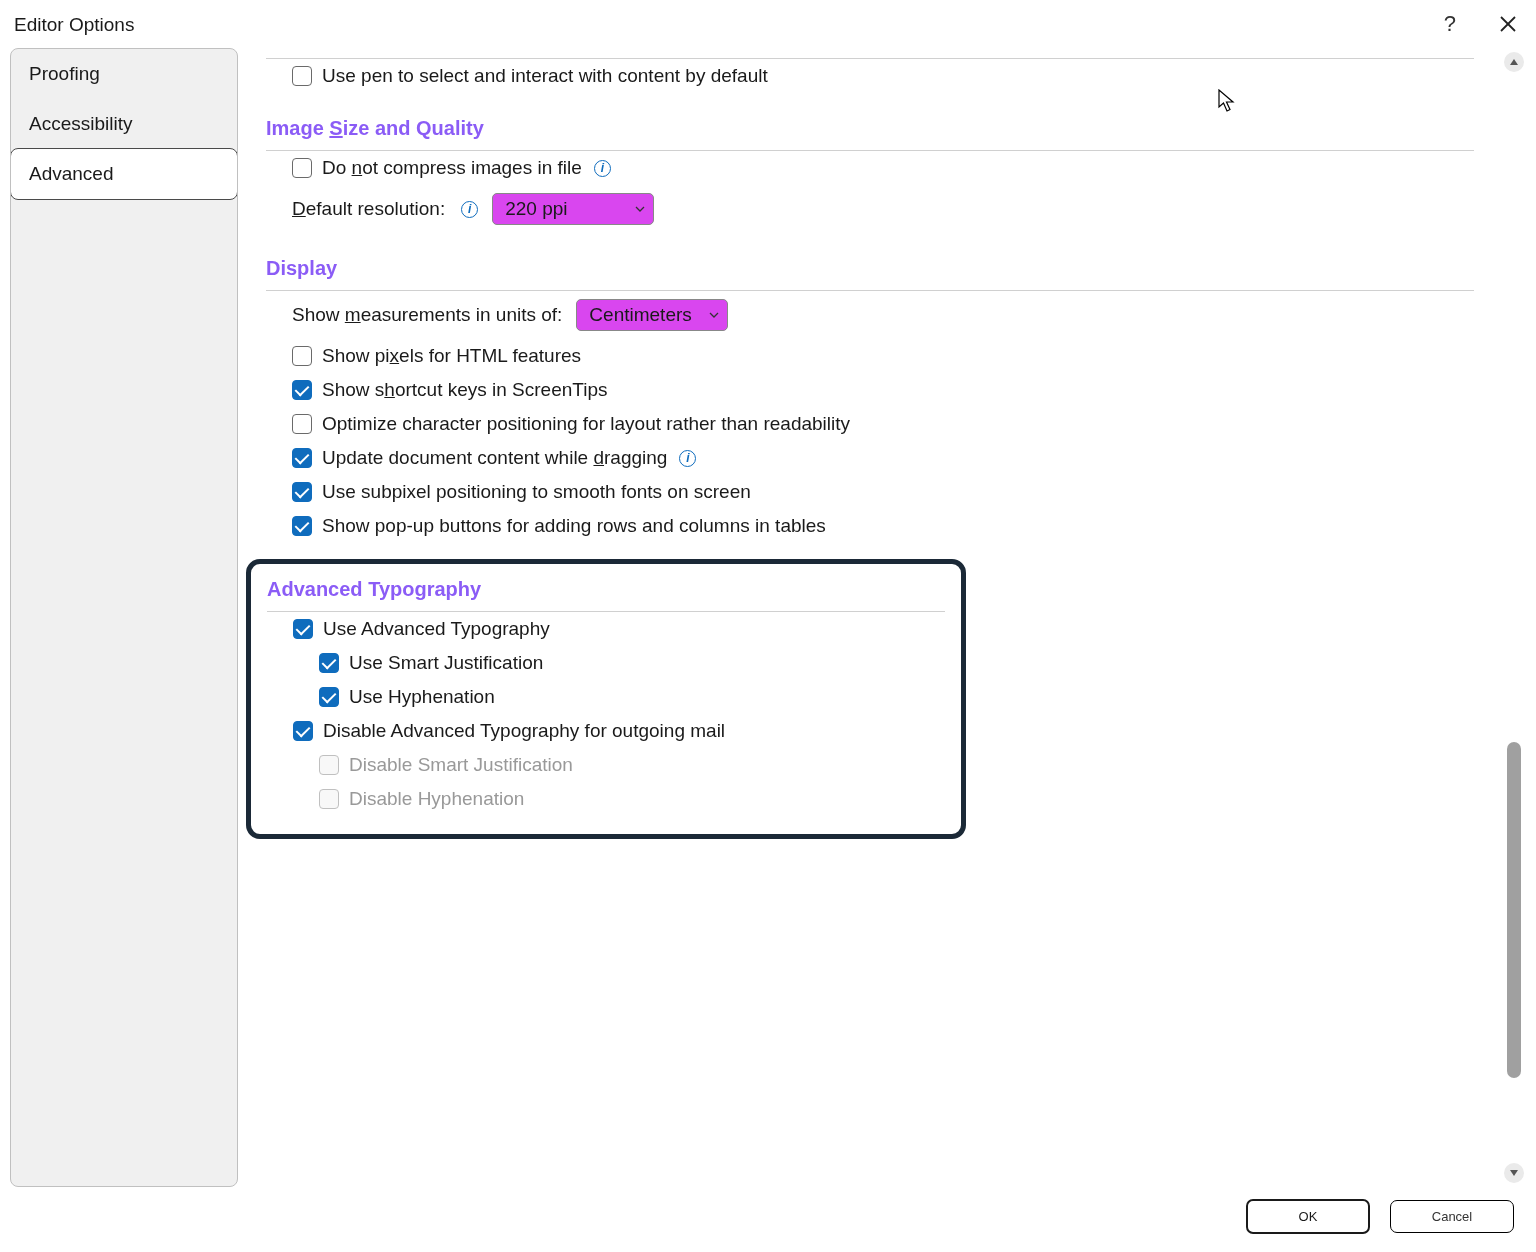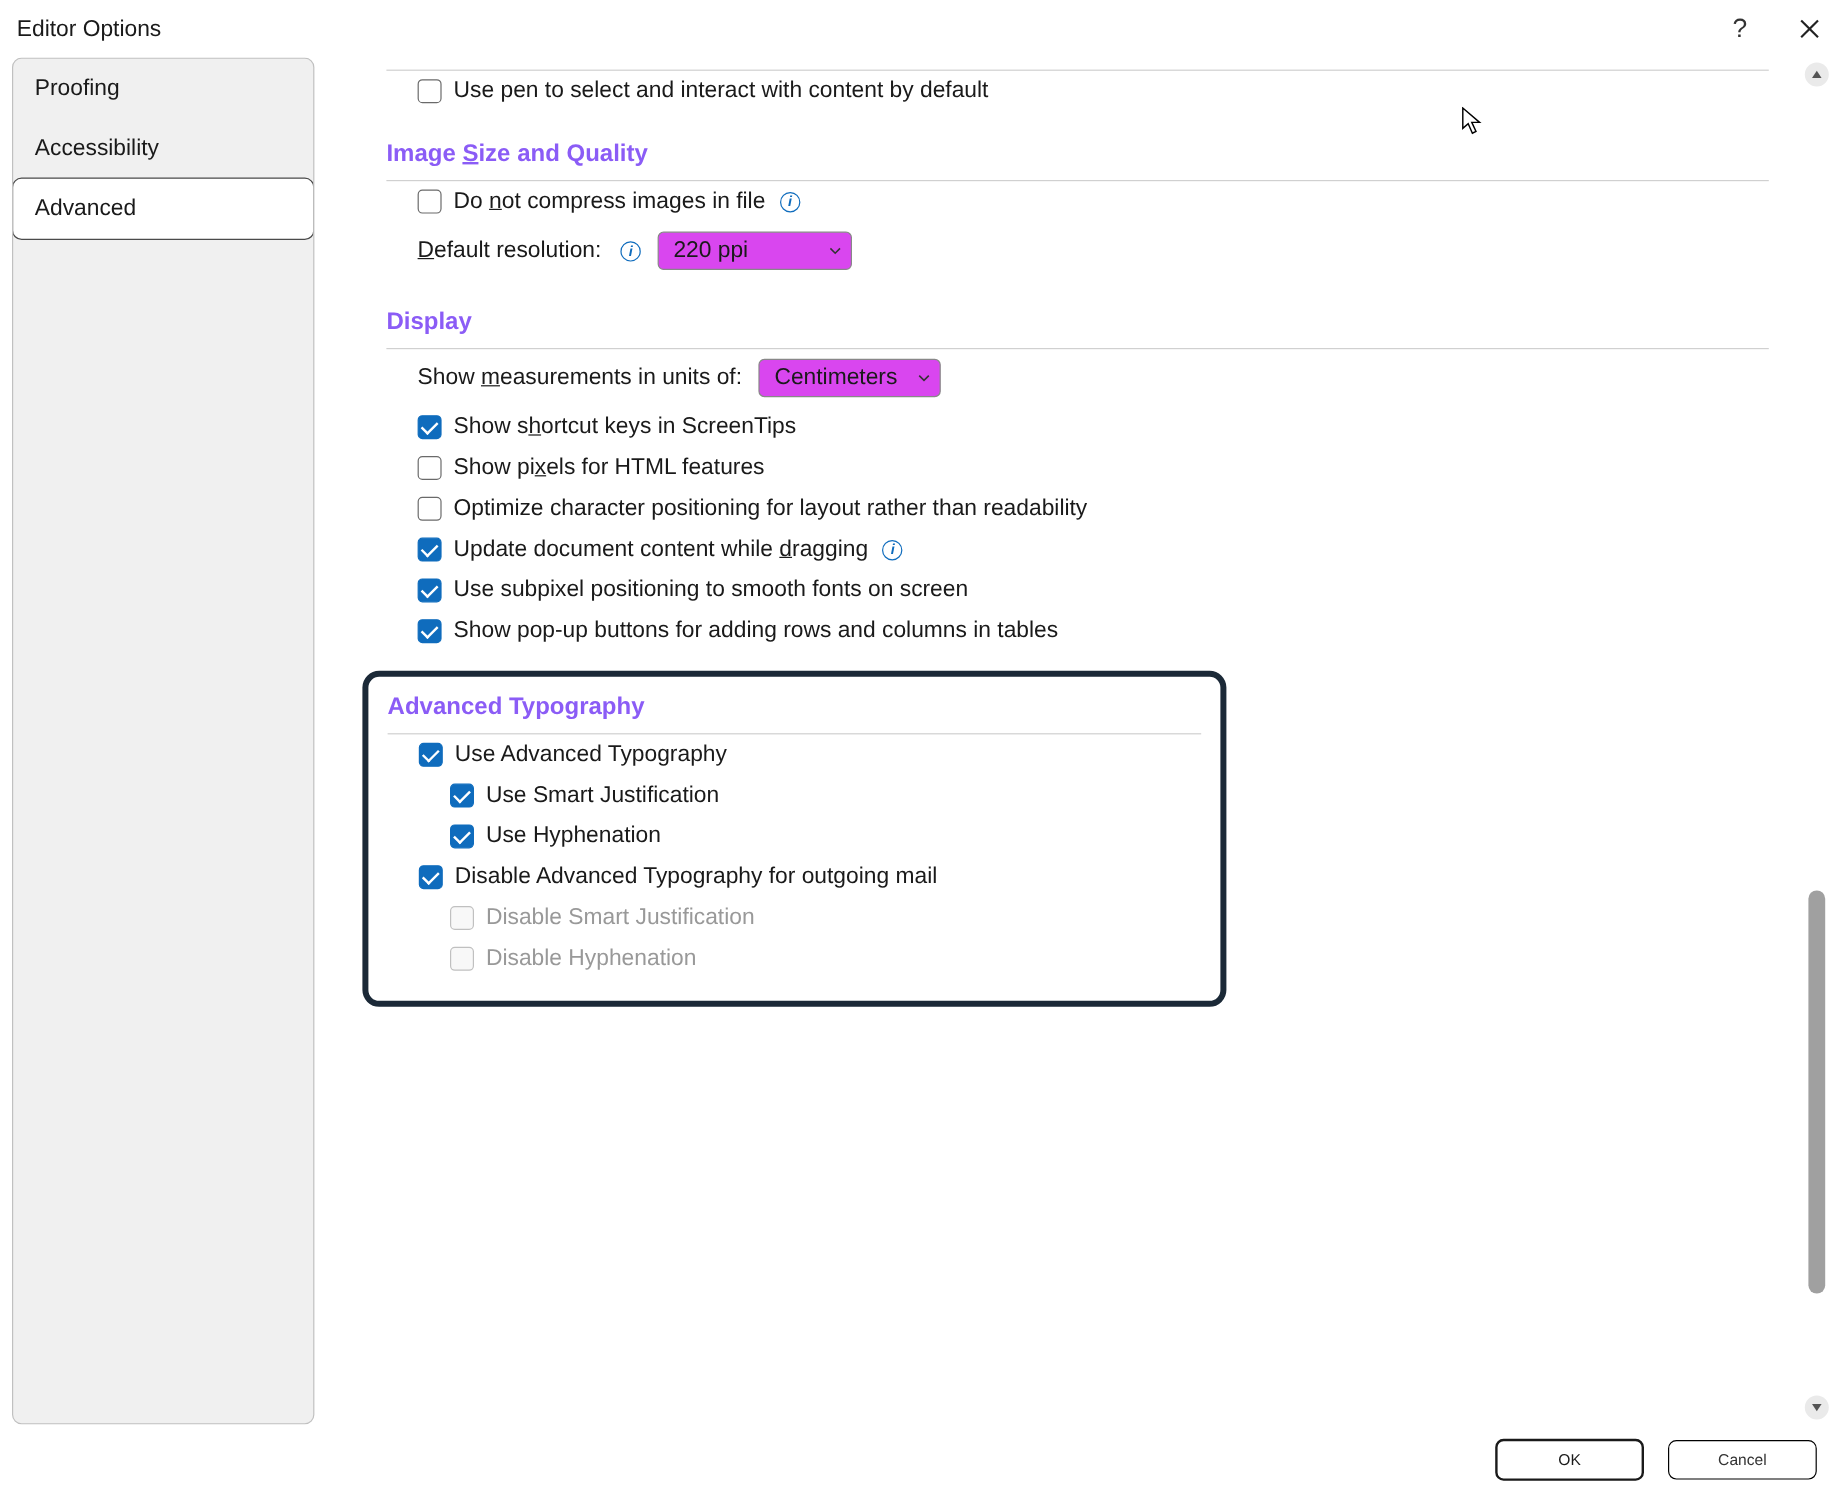--- a/index.html
+++ b/index.html
@@ -67,21 +67,21 @@
     }
     
     .dialog-body {
       display: flex;
       flex: 1;
       overflow: hidden;
       padding: 0 10px 0 10px;
     }
     
     .sidebar {
-      width: 252px;
+      width: 228px;
       background: #f0f0f0;
       border: 1px solid #c0c0c0;
       border-radius: 8px;
       display: flex;
       flex-direction: column;
       overflow: hidden;
       flex-shrink: 0;
     }
     
     .sidebar-item {
@@ -105,21 +105,20 @@
       flex: 1;
       display: flex;
       overflow: hidden;
       position: relative;
     }
     
     .content-area {
       flex: 1;
       overflow: hidden;
       padding: 0 28px 0 28px;
-      margin-left: 32px;
     }
     
     .scrollbar-track {
       width: 24px;
       background: transparent;
       display: flex;
       flex-direction: column;
       align-items: center;
       padding: 4px 0;
     }
@@ -415,29 +414,29 @@
                 <span>Show </span><span style="text-decoration:underline">m</span><span>easurements in units of:</span>
               </span>
               <div class="dropdown dropdown-units">
                 <span>Centimeters</span>
                 <svg class="chevron-down" viewBox="0 0 10 10">
                     <polyline points="1,3 5,7 9,3" fill="none" stroke="#333" stroke-width="1.3"></polyline>
                   </svg>
               </div>
             </div>
             <div class="checkbox-row">
-              <span class="checkbox checked"></span>
-              <span class="checkbox-label">
-                <span>Show s</span><span style="text-decoration:underline">h</span><span>ortcut keys in ScreenTips</span>
-              </span>
-            </div>
-            <div class="checkbox-row">
               <span class="checkbox"></span>
               <span class="checkbox-label">
                 <span>Show pi</span><span style="text-decoration:underline">x</span><span>els for HTML features</span>
+              </span>
+            </div>
+            <div class="checkbox-row">
+              <span class="checkbox checked"></span>
+              <span class="checkbox-label">
+                <span>Show s</span><span style="text-decoration:underline">h</span><span>ortcut keys in ScreenTips</span>
               </span>
             </div>
             <div class="checkbox-row">
               <span class="checkbox"></span>
               <span class="checkbox-label">Optimize character positioning for layout rather than readability</span>
             </div>
             <div class="checkbox-row">
               <span class="checkbox checked"></span>
               <span class="checkbox-label">
                 <span>Update document content while </span><span style="text-decoration:underline">d</span><span>ragging</span>

